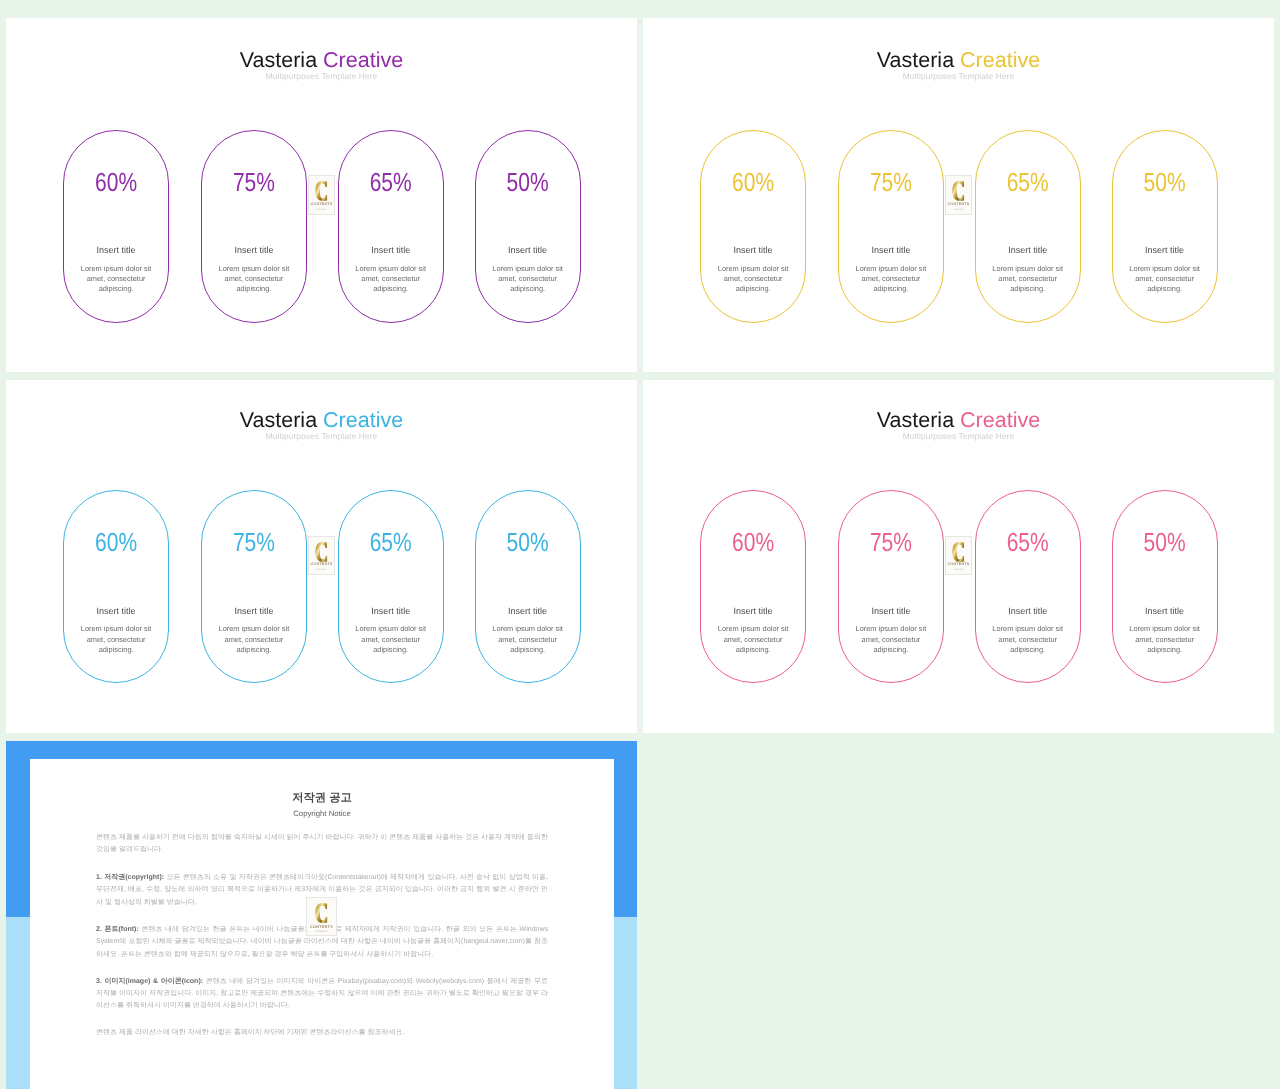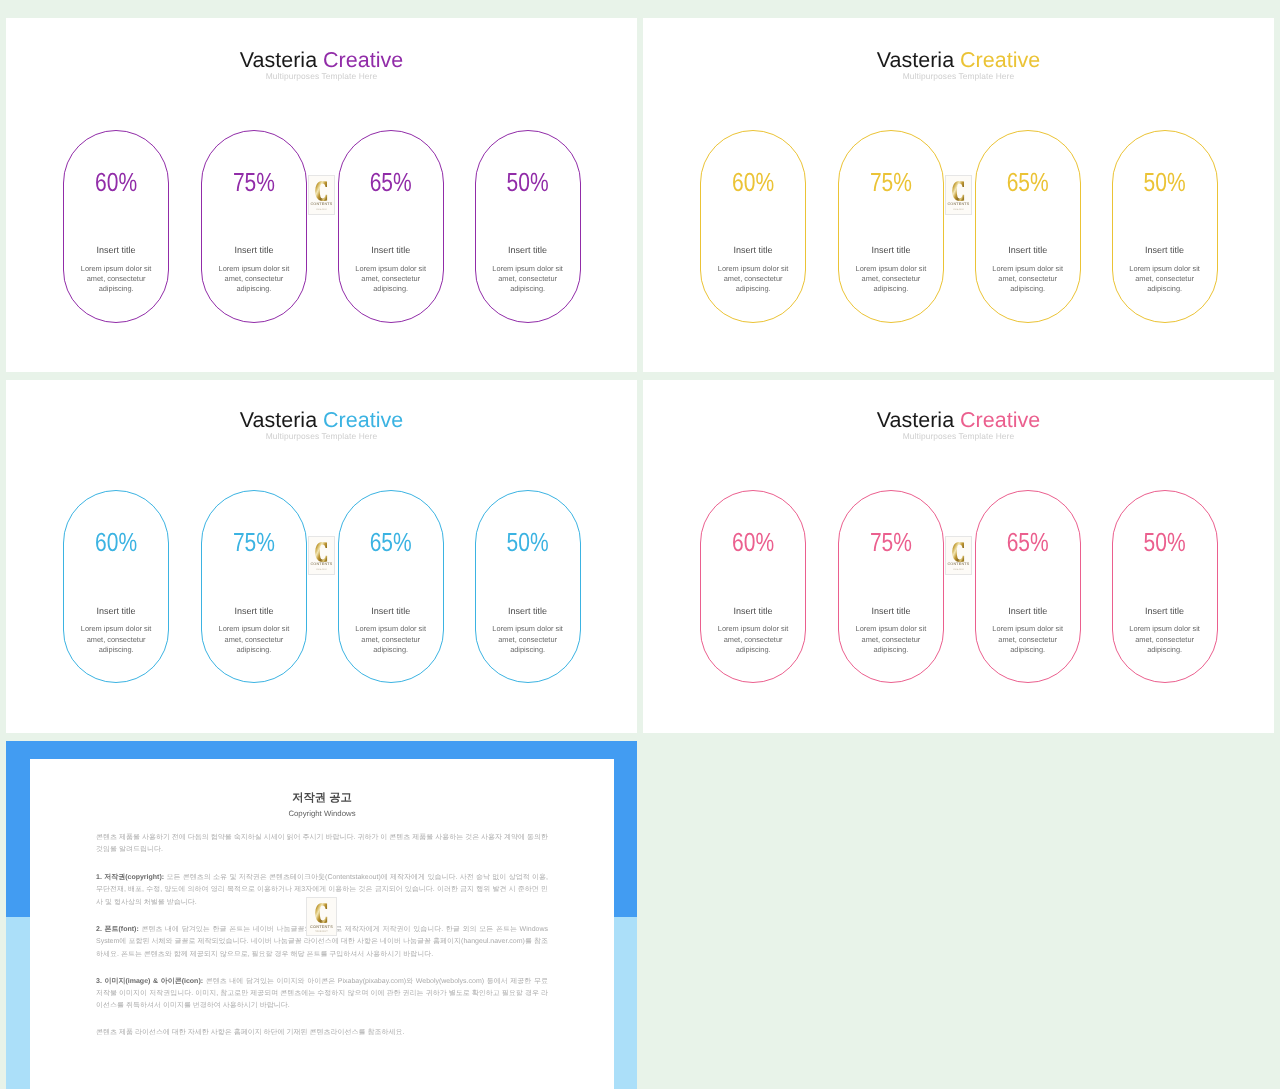--- a/index.html
+++ b/index.html
@@ -224,21 +224,21 @@
       </div>
   </div>
 
   <div class="slide s5">
     <div class="cbg">
       <div class="bTop" style="background: rgb(66, 156, 242);"></div>
       <div class="bBot" style="background: rgb(171, 223, 249);"></div>
     </div>
     <div class="cpaper">
       <div class="cp-h1" style="top:34.2px">저작권 공고</div>
-      <div class="cp-h2" style="top:49.5px">Copyright Windows</div>
+      <div class="cp-h2" style="top:49.5px">Copyright Notice</div>
       <div class="cp-body">
           <div class="cp-p" style="left: 66px; width: 452px; top: 72.5px;">콘텐츠 제품을 사용하기 전에 다음의 협약을 숙지하실 시세이 읽어 주시기 바랍니다. 귀하가 이 콘텐츠 제품을 사용하는 것은 사용자 계약에 동의한 것임을 알려드립니다.</div>
           <div class="cp-p" style="left: 66px; width: 452px; top: 113px;"><b>1. 저작권(copyright):</b> 모든 콘텐츠의 소유 및 저작권은 콘텐츠테이크아웃(Contentstakeout)에 제작자에게 있습니다. 사전 승낙 없이 상업적 이용, 무단전재, 배포, 수정, 양도에 의하여 영리 목적으로 이용하거나 제3자에게 이용하는 것은 금지되어 있습니다. 이러한 금지 행위 발견 시 준하면 민사 및 형사상의 처벌을 받습니다.</div>
           <div class="cp-p" style="left: 66px; width: 452px; top: 165px;"><b>2. 폰트(font):</b> 콘텐츠 내에 담겨있는 한글 폰트는 네이버 나눔글꼴의 서체들로 제작자에게 저작권이 있습니다. 한글 외의 모든 폰트는 Windows System에 포함된 서체와 글꼴로 제작되었습니다. 네이버 나눔글꼴 라이선스에 대한 사항은 네이버 나눔글꼴 홈페이지(hangeul.naver.com)를 참조하세요. 폰트는 콘텐츠와 함께 제공되지 않으므로, 필요할 경우 해당 폰트를 구입하셔서 사용하시기 바랍니다.</div>
           <div class="cp-p" style="left: 66px; width: 452px; top: 216.5px;"><b>3. 이미지(image) &amp; 아이콘(icon):</b> 콘텐츠 내에 담겨있는 이미지와 아이콘은 Pixabay(pixabay.com)와 Weboly(webolys.com) 등에서 제공한 무료 저작물 이미지이 저작권입니다. 이미지, 참고로만 제공되며 콘텐츠에는 수정하지 않으며 이에 관한 권리는 귀하가 별도로 확인하고 필요할 경우 라이선스를 취득하셔서 이미지를 변경하여 사용하시기 바랍니다.</div>
           <div class="cp-p" style="left: 66px; width: 452px; top: 268px;">콘텐츠 제품 라이선스에 대한 자세한 사항은 홈페이지 하단에 기재된 콘텐츠라이선스를 참조하세요.</div>
           <div class="wm" style="left: 275.6px; top: 138.1px; width: 31.7px; height: 39px; padding-top: 5.1px;">
             <span class="c"><svg width="12.4" height="20.2" viewBox="0 0 119 201">
                 <use href="#cglyph" fill="url(#goldgrad)"></use>
               </svg></span>

